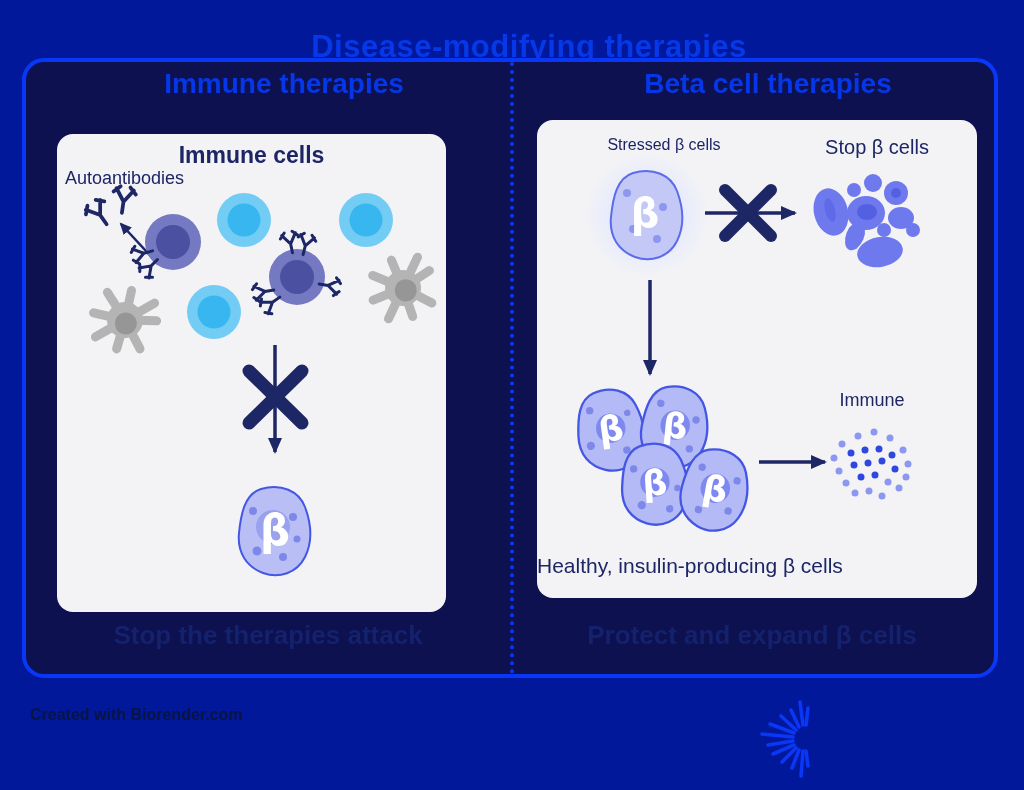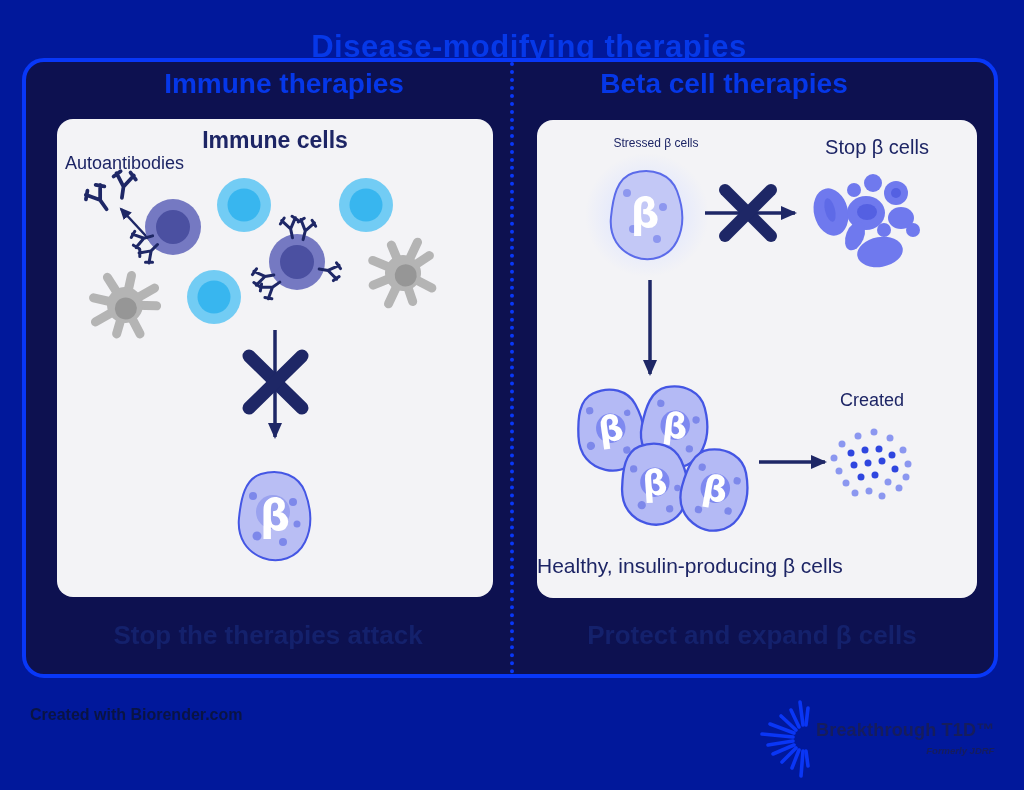--- a/index.html
+++ b/index.html
@@ -10,31 +10,31 @@
     font-size:31px;font-weight:800;color:#0638E8;letter-spacing:.5px;}
 
   .board{position:absolute;left:22px;top:58px;width:976px;height:620px;box-sizing:border-box;
     background:#0D1150;border:4px solid #0837F8;border-radius:22px;}
   .divider{position:absolute;left:484px;top:0;height:612px;width:0;
     border-left:4px dotted #0837F8;}
 
   .panel-heading{position:absolute;top:6px;margin:0;text-align:center;
     font-size:28px;font-weight:800;color:#0537E8;}
   .heading-left{left:16px;width:484px;}
-  .heading-right{left:456px;width:484px;}
+  .heading-right{left:500px;width:484px;}
 
   .card{position:absolute;background:#F3F3F6;border-radius:16px;}
-  .card-immune{left:31px;top:57px;width:436px;height:478px;}
+  .card-immune{left:31px;top:72px;width:389px;height:478px;}
   .card-beta{left:511px;top:58px;width:440px;height:478px;}
   .card svg{position:absolute;left:0;top:0;}
 
   .card-label{position:absolute;color:#1D2565;}
   .immune-card-title{left:0;top:8px;width:100%;text-align:center;font-size:23px;font-weight:800;}
   .autoantibodies-label{left:8px;top:34px;font-size:18px;}
-  .stressed-label{left:4px;top:16px;width:230px;text-align:center;font-size:12px;}
+  .stressed-label{left:12px;top:16px;width:230px;text-align:center;font-size:16px;}
   .dying-label{left:240px;top:16px;width:200px;text-align:center;font-size:20px;}
   .insulin-label{left:260px;top:270px;width:150px;text-align:center;font-size:18px;}
   .healthy-label{left:0;top:434px;width:100%;text-align:left;font-size:21px;}
 
   .ghost-caption{position:absolute;top:558px;text-align:center;font-size:26px;font-weight:700;
     color:#14216C;}
   .ghost-left{left:0;width:484px;}
   .ghost-right{left:484px;width:484px;}
 
   .credit{position:absolute;left:30px;top:684px;font-size:16px;font-weight:700;color:#0A1443;margin-top:22px;}
@@ -142,21 +142,21 @@
             <circle cx="22" cy="8" r="3.5"></circle>
           </g>
           <text class="beta-letter" x="0" y="14" font-size="42" text-anchor="middle">β</text>
         </g>
       </svg>
     </div>
 
     <div class="card card-beta">
       <div class="card-label stressed-label">Stressed β cells</div>
       <div class="card-label dying-label">Stop β cells</div>
-      <div class="card-label insulin-label">Created</div>
+      <div class="card-label insulin-label">Immune</div>
       <div class="card-label healthy-label">Healthy, insulin-producing β cells</div>
 
       <svg width="440" height="478" viewBox="0 0 440 478">
         <defs>
           <radialGradient id="glowG">
             <stop offset="0" stop-color="#DDE4FF" stop-opacity="1"></stop>
             <stop offset="0.55" stop-color="#DDE4FF" stop-opacity="0.6"></stop>
             <stop offset="1" stop-color="#DDE4FF" stop-opacity="0"></stop>
           </radialGradient>
         </defs>
@@ -299,19 +299,15 @@
         <line x1="-13" y1="-1" x2="-44" y2="-4"></line>
         <line x1="-13" y1="3" x2="-38" y2="7"></line>
         <line x1="-12" y1="7" x2="-33" y2="16"></line>
         <line x1="-10" y1="10" x2="-24" y2="24"></line>
         <line x1="-7" y1="12" x2="-14" y2="30"></line>
         <line x1="-3" y1="13" x2="-5" y2="38"></line>
         <line x1="0" y1="-13" x2="2" y2="-30"></line>
         <line x1="0" y1="13" x2="2" y2="28"></line>
       </g>
     </svg>
-    <div class="logo-texts">
-      <div class="logo-name">Breakthrough T1D™</div>
-      <div class="logo-tagline">Formerly JDRF</div>
-    </div>
   </div>
 
 </div>
 
 </body></html>

